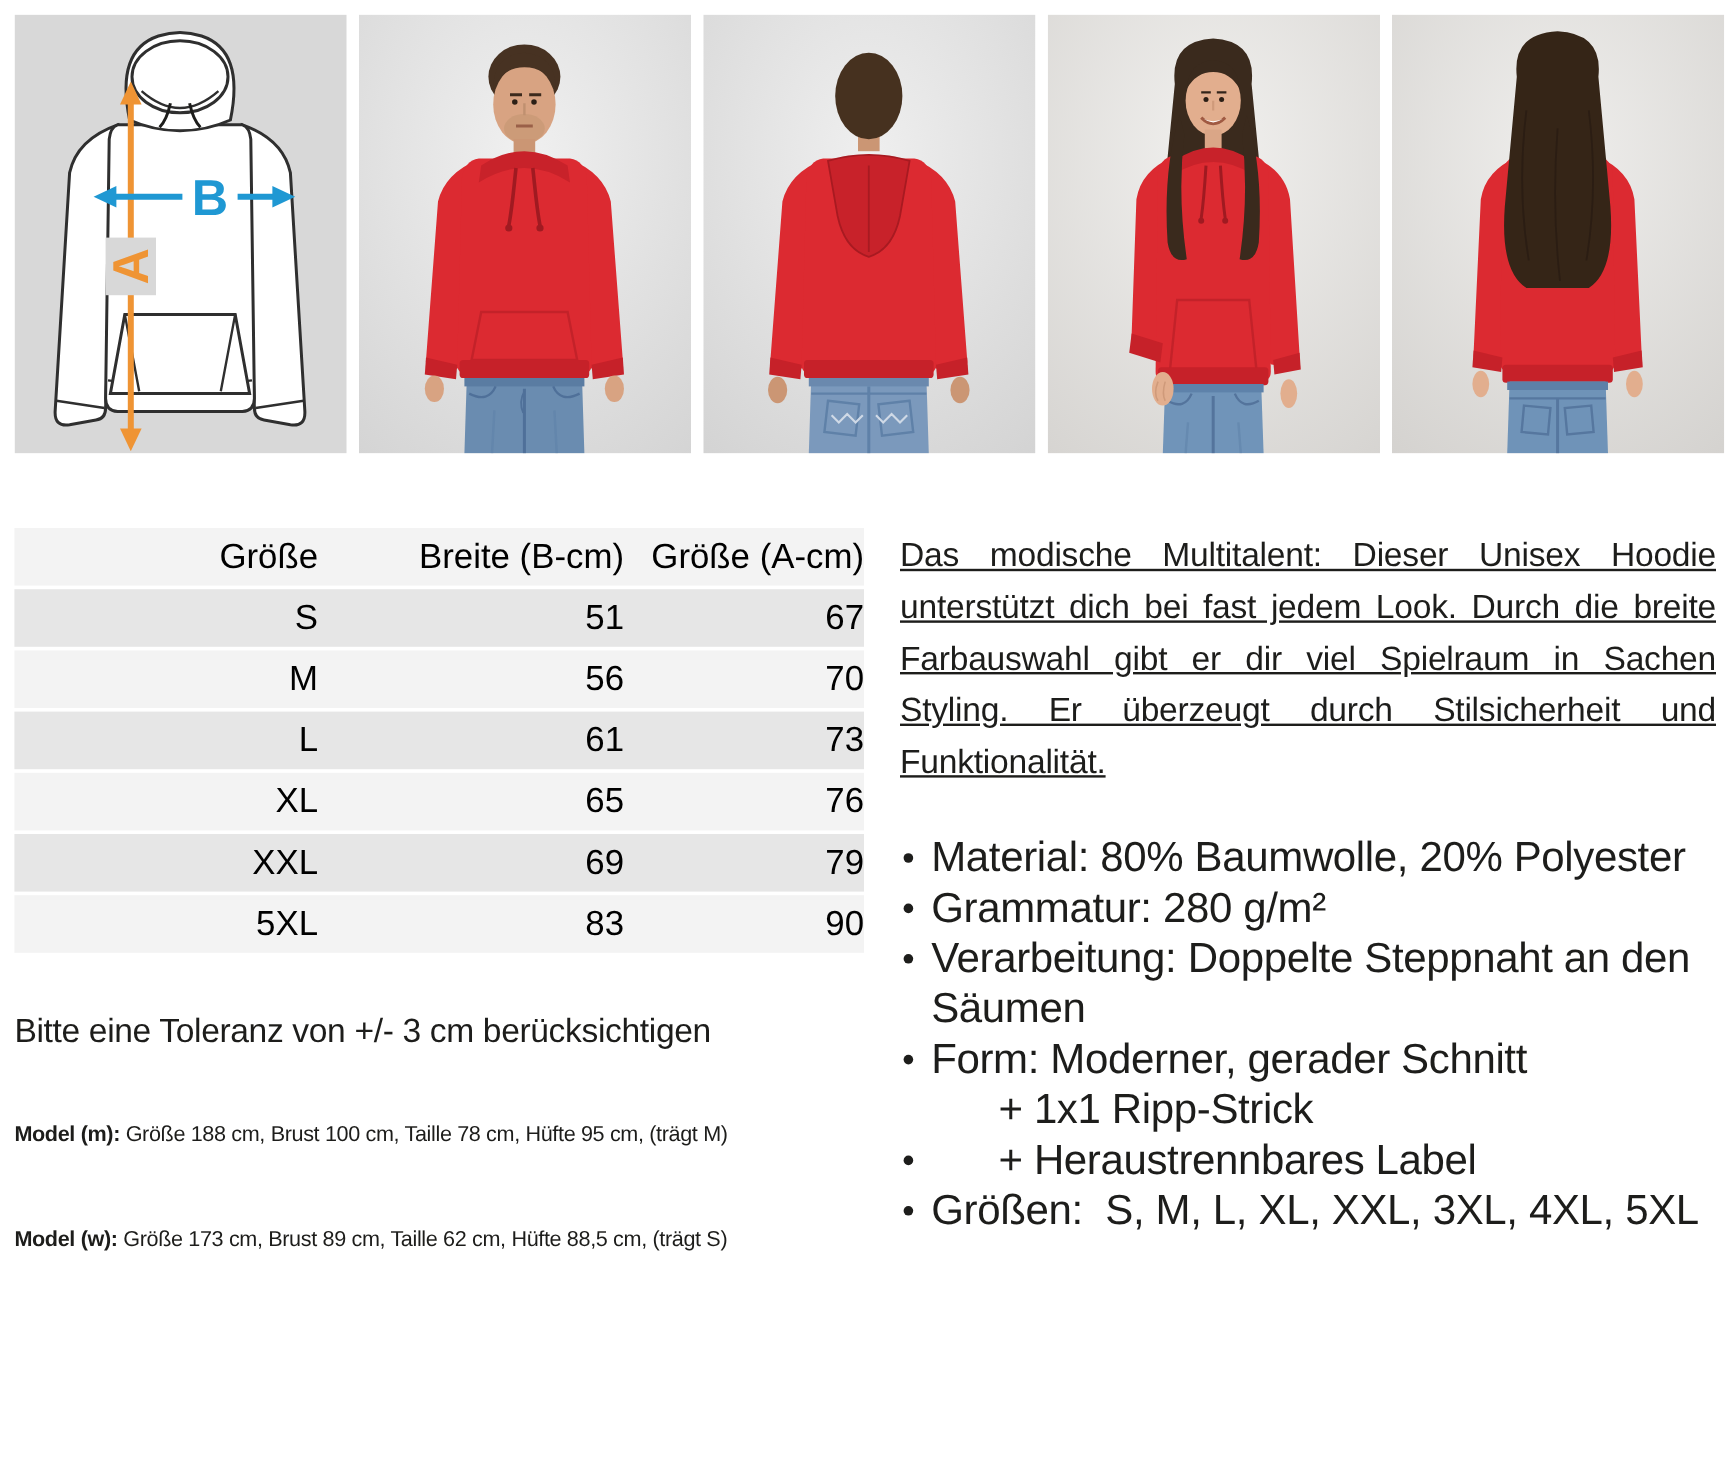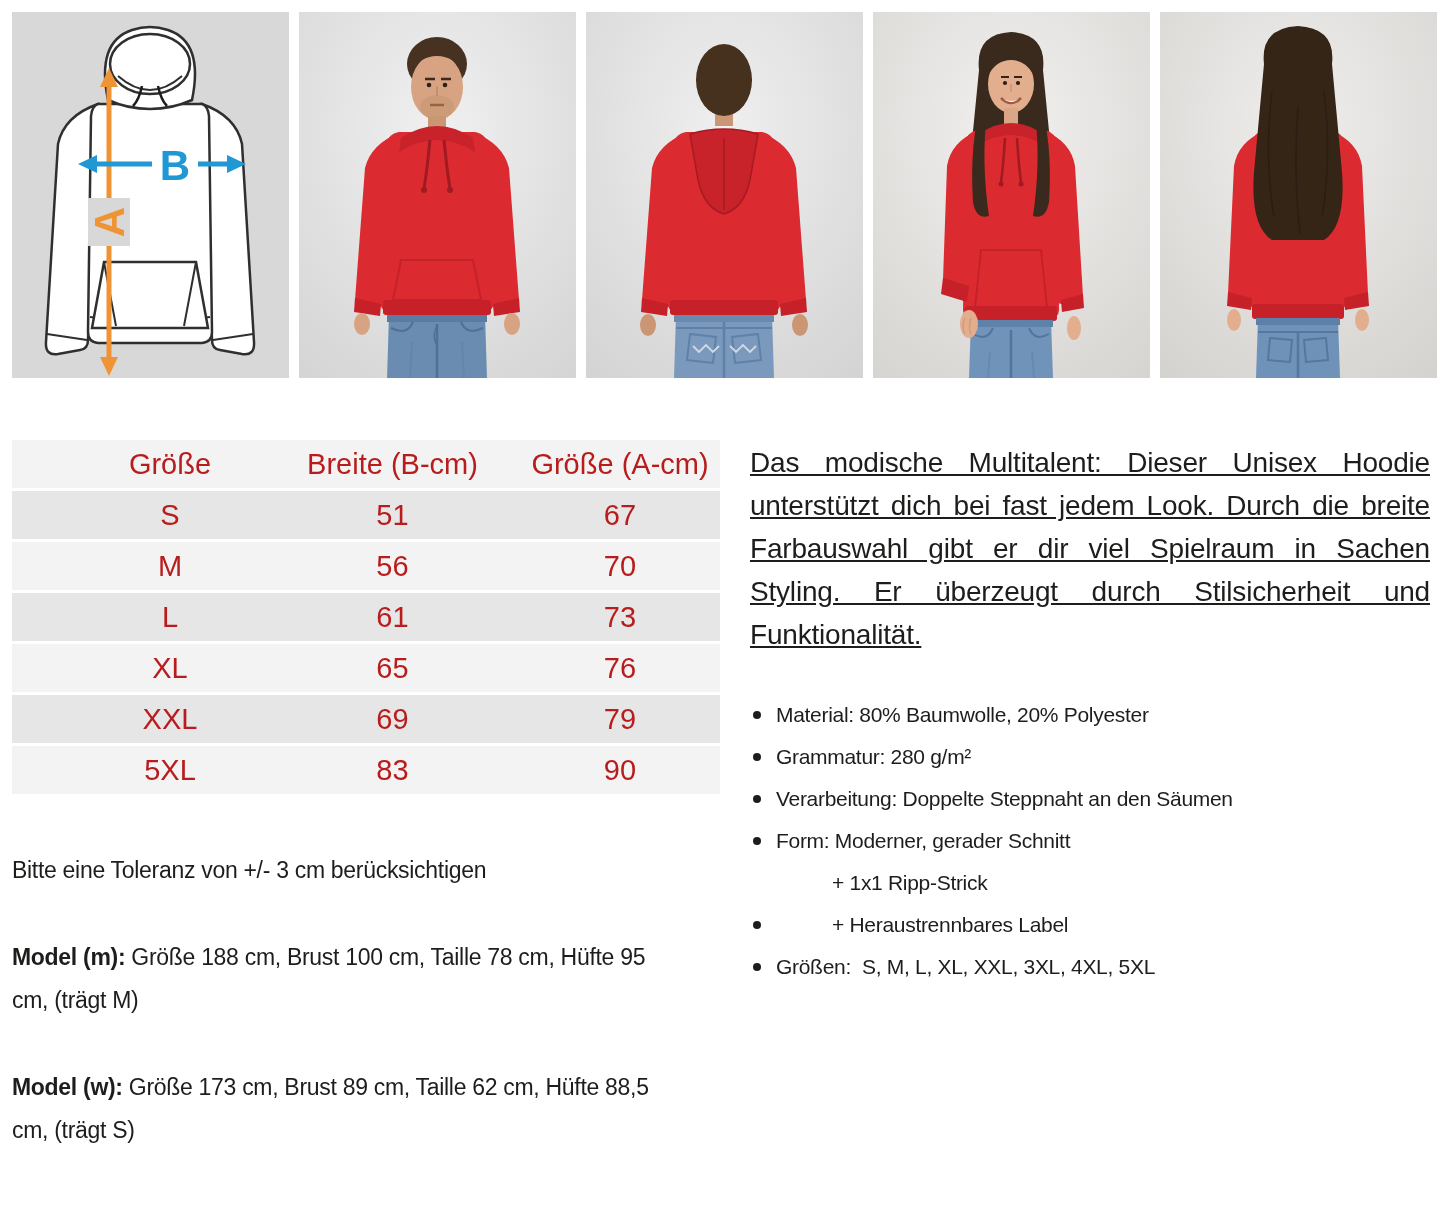--- a/index.html
+++ b/index.html
@@ -11,36 +11,36 @@
   .media-row { position:absolute; top:12px; left:12px; display:flex; gap:10px; }
   figure.panel { margin:0; width:277px; height:366px; overflow:hidden; }
   figure.panel svg { display:block; }
 
   .bottom { position:absolute; top:437px; left:12px; width:1418px; display:flex; }
   .left-col { width:708px; }
   .right-col { width:680px; margin-left:30px; margin-top:4px; }
 
   table.size-table { border-collapse:separate; border-spacing:0 3px; width:708px; table-layout:fixed; }
   table.size-table th, table.size-table td {
-    font-size:29px; font-weight:normal; color:#b91c1c; text-align:center;
+    font-size:29px; font-weight:normal; color:#000000; text-align:right;
     height:48px; vertical-align:middle; padding:0;
   }
   table.size-table col.c1 { width:253px; } table.size-table col.c2 { width:255px; } table.size-table col.c3 { width:200px; }
   table.size-table th:first-child, table.size-table td:first-child { padding-left:63px; }
   table.size-table thead tr { background:#f3f3f3; }
   table.size-table tbody tr:nth-child(odd)  { background:#e6e6e6; }
   table.size-table tbody tr:nth-child(even) { background:#f3f3f3; }
 
-  .tolerance { font-size:23px; letter-spacing:-0.3px; margin:52px 0 0 0; line-height:43px; }
-  .model { font-size:23px; letter-spacing:-0.3px; line-height:43px; width:662px; margin:44px 0 0 0; }
+  .tolerance { font-size:28px; letter-spacing:-0.3px; margin:40px 0 0 0; line-height:43px; }
+  .model { font-size:18px; letter-spacing:-0.3px; line-height:43px; width:662px; margin:44px 0 0 0; }
   .model .lbl { font-weight:bold; }
 
   .intro { font-size:28px; line-height:43px; letter-spacing:-0.2px; text-align:justify; margin:0;text-decoration:underline; }
   ul.spec-list { list-style:none; margin:38px 0 0 0; padding:0; }
-  ul.spec-list li { position:relative; padding-left:26px; font-size:21px; line-height:42px; letter-spacing:-0.3px; }
+  ul.spec-list li { position:relative; padding-left:26px; font-size:35px; line-height:42px; letter-spacing:-0.3px; }
   ul.spec-list li::before { content:""; position:absolute; left:3px; top:17px; width:8px; height:8px; border-radius:50%; background:#1d1d1b; }
   ul.spec-list .sub { display:block; padding-left:56px; }
   .pre { white-space:pre-wrap; }
 </style>
 </head>
 <body>
 
 <div class="media-row">
 
   <figure class="panel">

